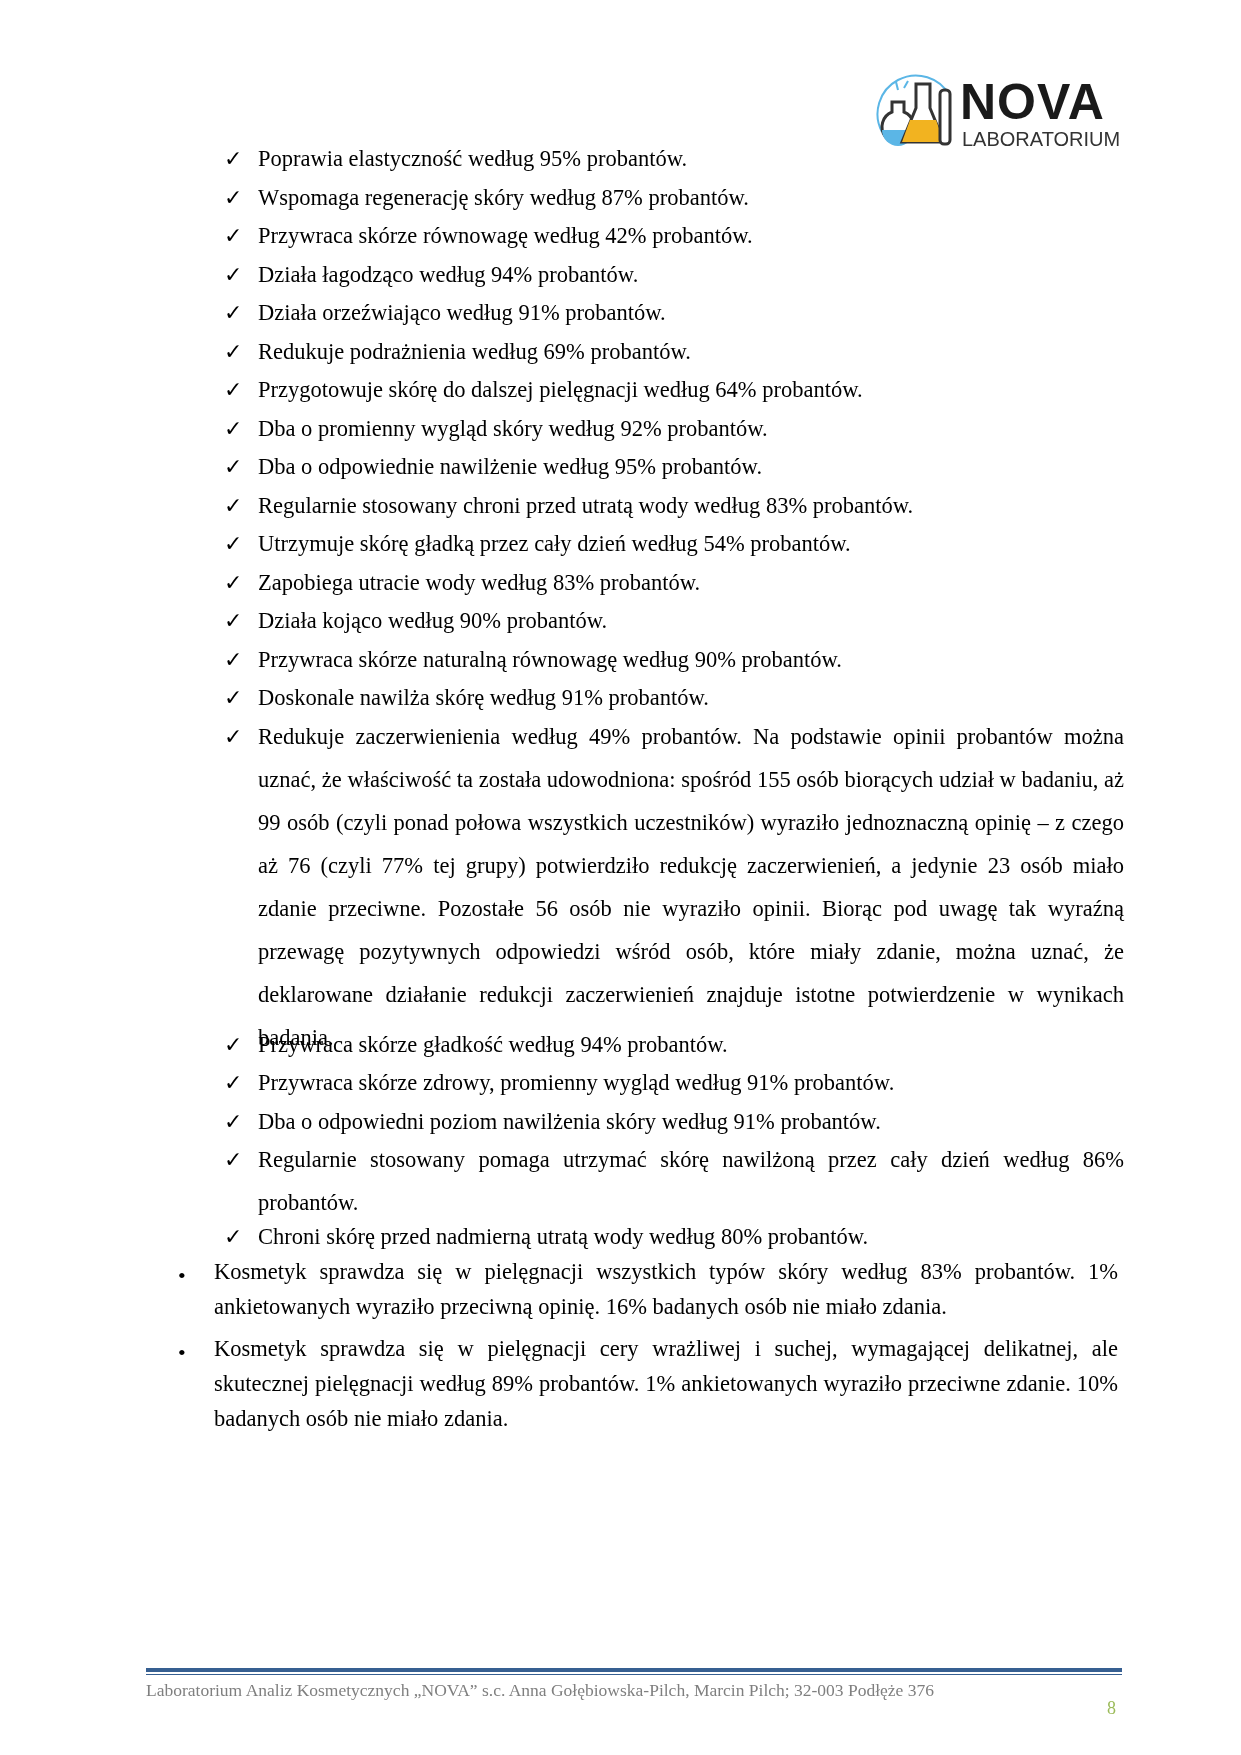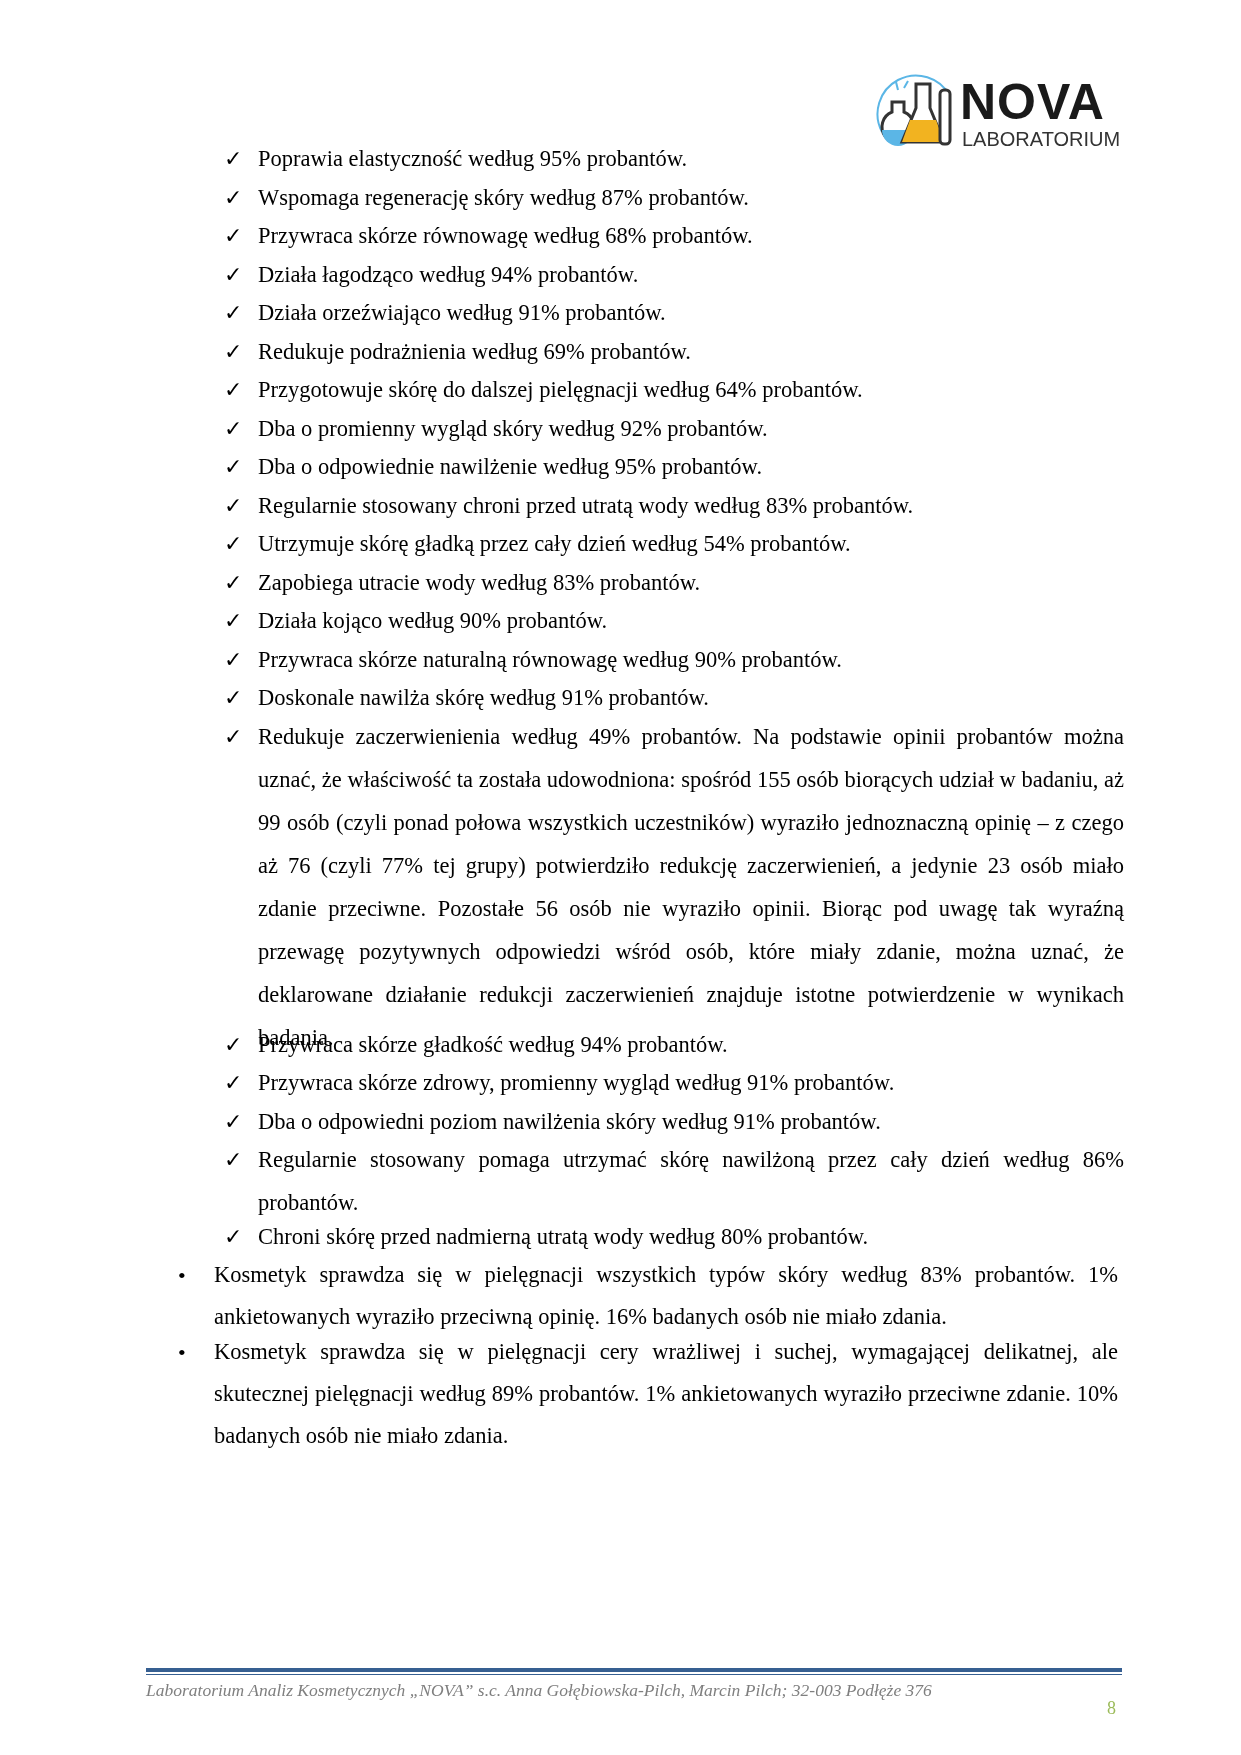--- a/index.html
+++ b/index.html
@@ -7,25 +7,25 @@
   .logo{position:absolute;left:872px;top:52px;width:240px;height:86px;margin-top:20px;}
   .logo .nova{position:absolute;left:88px;top:2px;font-family:"Liberation Sans","DejaVu Sans",sans-serif;font-weight:bold;font-size:50px;letter-spacing:1px;color:#1a1a1a;line-height:56px;}
   .logo .lab{position:absolute;left:90px;top:56px;font-family:"Liberation Sans","DejaVu Sans",sans-serif;font-size:20px;color:#333;letter-spacing:0px;line-height:22px;}
   .logo svg{position:absolute;left:0;top:0;}
   .content{position:absolute;left:0;top:146px;width:1241px;}
   .check{position:absolute;left:224px;width:900px;}
   .ck{position:absolute;left:0;top:0;font-size:22px;font-family:"DejaVu Sans",sans-serif;}
   .ctext{position:absolute;left:34px;top:0;right:0;font-size:22.5px;line-height:43px;text-align:justify;}
   .bul{position:absolute;left:178px;width:940px;}
   .bdot{position:absolute;left:0;top:0;font-size:22px;line-height:43px;}
-  .btext{position:absolute;left:36px;top:0;right:0;font-size:22.5px;line-height:42px;text-align:justify;}
+  .btext{position:absolute;left:36px;top:0;right:0;font-size:22.5px;line-height:35px;text-align:justify;}
   .footer{position:absolute;left:146px;top:1668px;width:976px;}
   .rule1{height:4px;background:#365f91;}
   .rule2{height:1px;background:#365f91;margin-top:2px;}
-  .f1,.f2{font-size:17.5px;color:#7f7f7f;line-height:22px;font-family:"Liberation Serif",serif;font-style:italic;}
+  .f1,.f2{font-size:17.5px;color:#7f7f7f;line-height:22px;font-family:"Liberation Serif",serif;}
   .f1{margin-top:4px;}
   .pnum{position:absolute;right:6px;top:30px;color:#9bbb59;font-size:18px;}
 </style>
 </head>
 <body>
 
 <div class="logo">
   <svg width="90" height="86" viewBox="0 0 90 86">
     <path d="M10 60 A38 38 0 1 1 78 24" fill="none" stroke="#5bb6e6" stroke-width="2"></path>
     <path d="M20 30 h12 v10 a16 16 0 1 1 -12 0 z" fill="#fff" stroke="#333" stroke-width="3"></path>
@@ -44,21 +44,21 @@
   <div class="check" style="top:0px">
       <span class="ck">✓</span>
       <div class="ctext" style="top:-9px">Poprawia elastyczność według 95% probantów.</div>
     </div>
   <div class="check" style="top:38.5px">
       <span class="ck">✓</span>
       <div class="ctext" style="top:-9px">Wspomaga regenerację skóry według 87% probantów.</div>
     </div>
   <div class="check" style="top:77px">
       <span class="ck">✓</span>
-      <div class="ctext" style="top:-9px">Przywraca skórze równowagę według 68% probantów.</div>
+      <div class="ctext" style="top:-9px">Przywraca skórze równowagę według 42% probantów.</div>
     </div>
   <div class="check" style="top:115.5px">
       <span class="ck">✓</span>
       <div class="ctext" style="top:-9px">Działa łagodząco według 94% probantów.</div>
     </div>
   <div class="check" style="top:154px">
       <span class="ck">✓</span>
       <div class="ctext" style="top:-9px">Działa orzeźwiająco według 91% probantów.</div>
     </div>
   <div class="check" style="top:192.5px">

